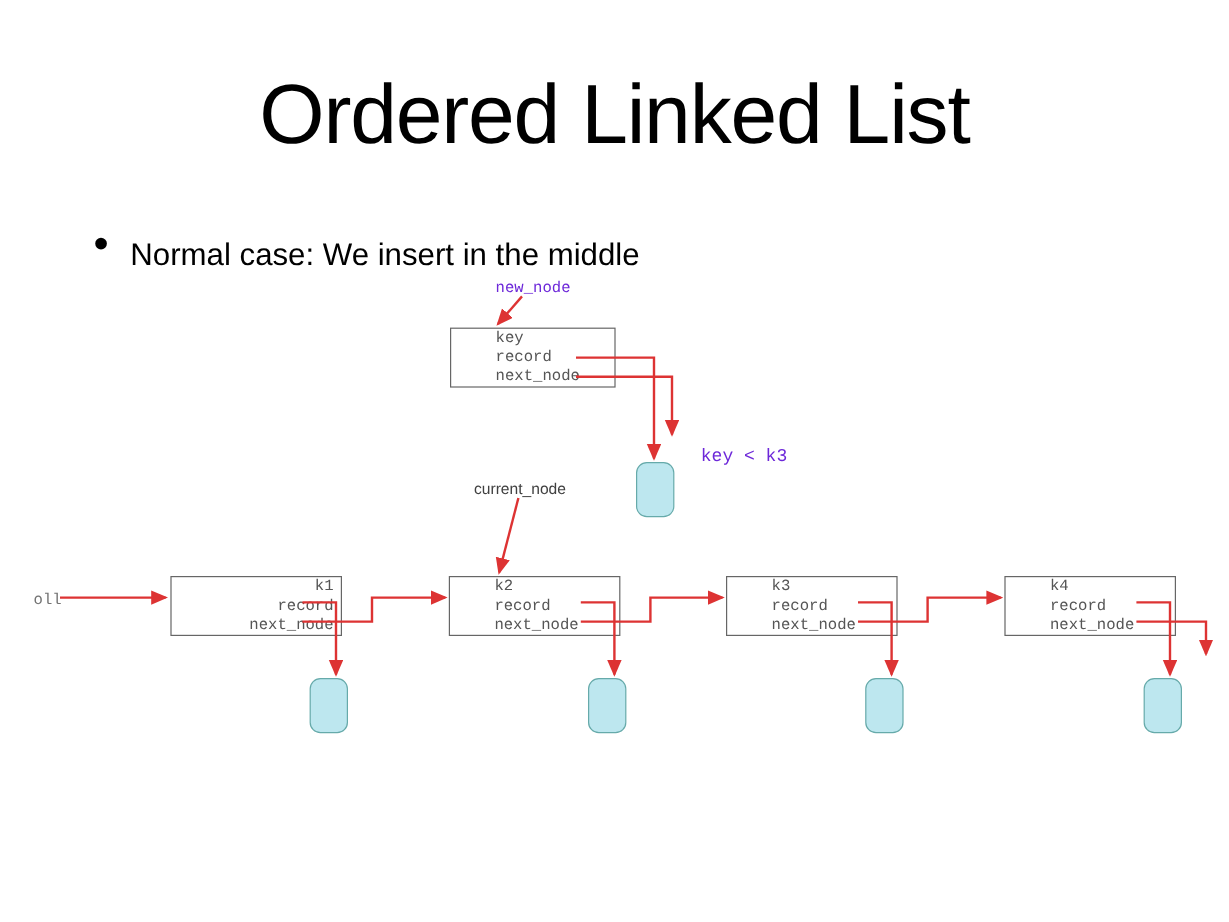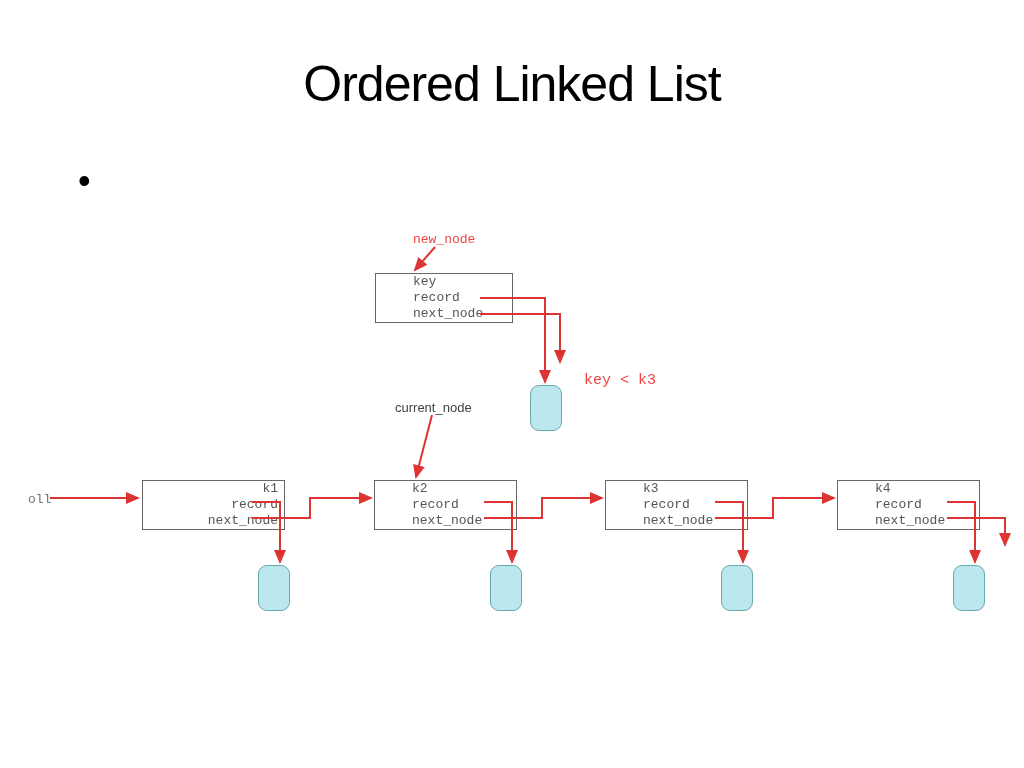--- a/index.html
+++ b/index.html
@@ -6,21 +6,21 @@
     margin: 0;
     padding: 0;
     width: 1024px;
     height: 768px;
     background: #fff;
     font-family: Arial, Helvetica, sans-serif;
     color: #000;
     overflow: hidden;
   }
   .title {
-    font-size: 50px;
+    font-size: 70px;
     font-weight: 400;
     text-align: center;
     margin-top: 55px;
     letter-spacing: -1px;
   }
   .bullet-row {
     display: flex;
     align-items: flex-start;
     margin-top: 60px;
     margin-left: 78px;
@@ -71,21 +71,21 @@
     border: 1px solid #6aa;
     border-radius: 9px;
     background: #bde7ef;
   }
 
   
   .ptr-label {
     position: absolute;
     font-family: "Courier New", monospace;
     font-size: 13px;
-    color: #ef4444;
+    color: #6d28d9;
     white-space: nowrap;
   }
   .blk-label {
     position: absolute;
     font-family: Arial, sans-serif;
     font-size: 13px;
     color: #404040;
   }
   .oll-label {
     position: absolute;
@@ -104,20 +104,21 @@
   .arr { stroke: #d33; stroke-width: 2; fill: none; }
   .arrhead { fill: #d33; stroke: none; }
 </style>
 </head>
 <body>
 
 <div class="title">Ordered Linked List</div>
 
 <div class="bullet-row">
   <div class="bullet-dot">•</div>
+  <div class="bullet-text">Normal case: We insert in the middle</div>
 </div>
 
 <div class="diagram">
 
   <div class="ptr-label" style="left:413px; top:2px;">new_node</div>
   <div class="blk-label" style="left:395px; top:170px;">current_node</div>
   <div class="ptr-label" style="left:584px; top:142px; font-size:15px;">key &lt; k3</div>
   <div class="oll-label" style="left:28px; top:262px;">oll</div>
 
   <div class="node new" style="left:375px; top:43px;">

